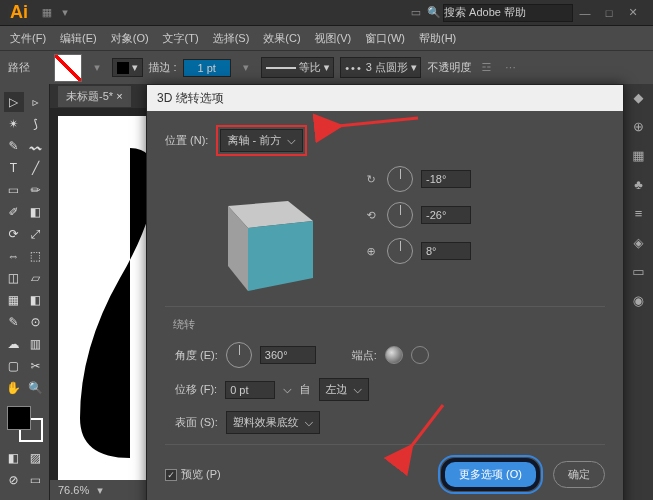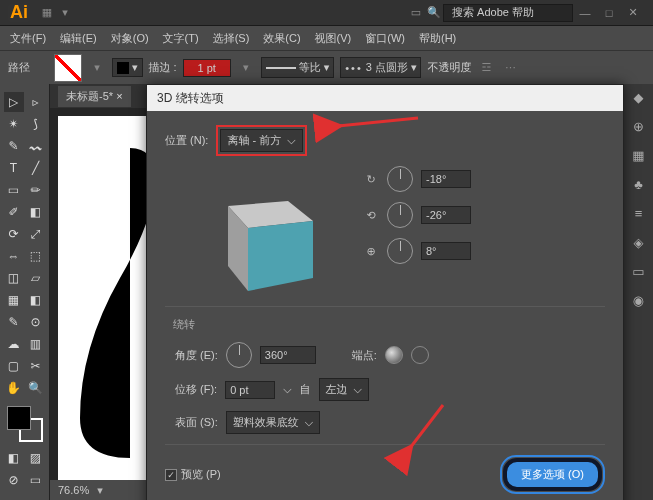--- a/index.html
+++ b/index.html
@@ -1,29 +1,29 @@
 <!DOCTYPE html>
 <html><head>
 <meta charset="utf-8">
 <style>
 *{margin:0;padding:0;box-sizing:border-box;font-family:"Microsoft YaHei",Arial,sans-serif;font-size:11px;color:#ccc}
 body{background:#323232;width:653px;height:500px;overflow:hidden;position:relative}
 .titlebar{height:26px;background:#323232;display:flex;align-items:center;padding:0 8px;border-bottom:1px solid #1a1a1a}
 .ai-logo{width:22px;height:18px;background:#333;color:#ff9a00;font-weight:bold;font-size:18px;display:flex;align-items:center;justify-content:center;border-radius:2px}
 .tb-sp{flex:1}
 .tb-ico{width:18px;color:#888;text-align:center;cursor:pointer}
-.search-box{background:#262626;border:1px solid #1a1a1a;height:18px;width:130px;padding:0 8px;color:#888;display:flex;align-items:center;gap:4px}
+.search-box{background:#262626;border:1px solid #1a1a1a;height:18px;width:130px;padding:0 0;color:#888;display:flex;align-items:center;gap:4px}
 .win-btn{width:24px;text-align:center;color:#999}
 .menubar{height:24px;background:#4a4a4a;display:flex;align-items:center;padding:0 4px;gap:2px}
 .menu-item{padding:3px 6px;cursor:pointer}
 .optbar{height:34px;background:#4a4a4a;border-top:1px solid #333;display:flex;align-items:center;padding:0 8px;gap:6px}
 .swatch{width:28px;height:28px;background:#fff;border:1px solid #666;position:relative}
 .swatch::after{content:"";position:absolute;left:0;top:0;right:0;bottom:0;background:linear-gradient(45deg,transparent 45%,red 45%,red 55%,transparent 55%)}
 .drop-btn{background:#383838;border:1px solid #222;padding:2px 4px;display:flex;align-items:center;gap:3px}
-.num-in{background:#b91c1c;border:1px solid #222;padding:2px 4px;width:48px;text-align:center}
+.num-in{background:#0369a1;border:1px solid #222;padding:2px 4px;width:48px;text-align:center}
 .main{display:flex;height:416px}
 .toolbar{width:50px;background:#4a4a4a;border-right:1px solid #222;display:flex;flex-direction:column;align-items:center;padding:4px 0}
 .tool-grid{display:grid;grid-template-columns:20px 20px;gap:2px;margin-bottom:2px}
 .tool{width:20px;height:20px;background:#4a4a4a;display:flex;align-items:center;justify-content:center;color:#ddd;cursor:pointer;font-size:12px}
 .tool.sel{background:#333}
 .fillstroke{margin-top:6px;position:relative;width:36px;height:36px}
 .fs-fill{position:absolute;width:24px;height:24px;background:#000;border:1px solid #888;left:0;top:0}
 .fs-stroke{position:absolute;width:24px;height:24px;background:#4a4a4a;border:2px solid #fff;right:0;bottom:0}
 .canvas-wrap{flex:1;display:flex;flex-direction:column}
 .tabbar{height:24px;background:#323232;display:flex;align-items:center;padding:0 8px}
@@ -260,20 +260,21 @@
     <div class="hr"></div>
     <div class="dlg-foot">
       <label class="chk">
           <span class="chk-box">✓</span>
           <span>预览 (P)</span>
         </label>
       <div style="flex:1"></div>
       <span class="hl-blue-wrap">
         <div class="btn btn-blue">更多选项 (O)</div>
       </span>
+      <div class="btn">确定</div>
     </div>
   </div>
 </div>
 
 <div class="arrow" style="left:328px;top:108px">
   <svg width="100" height="30">
       <defs>
         <marker id="ah1" markerWidth="10" markerHeight="10" refX="2" refY="5" orient="auto">
           <path d="M10 0 L0 5 L10 10 Z" fill="#e03030"></path>
         </marker>

